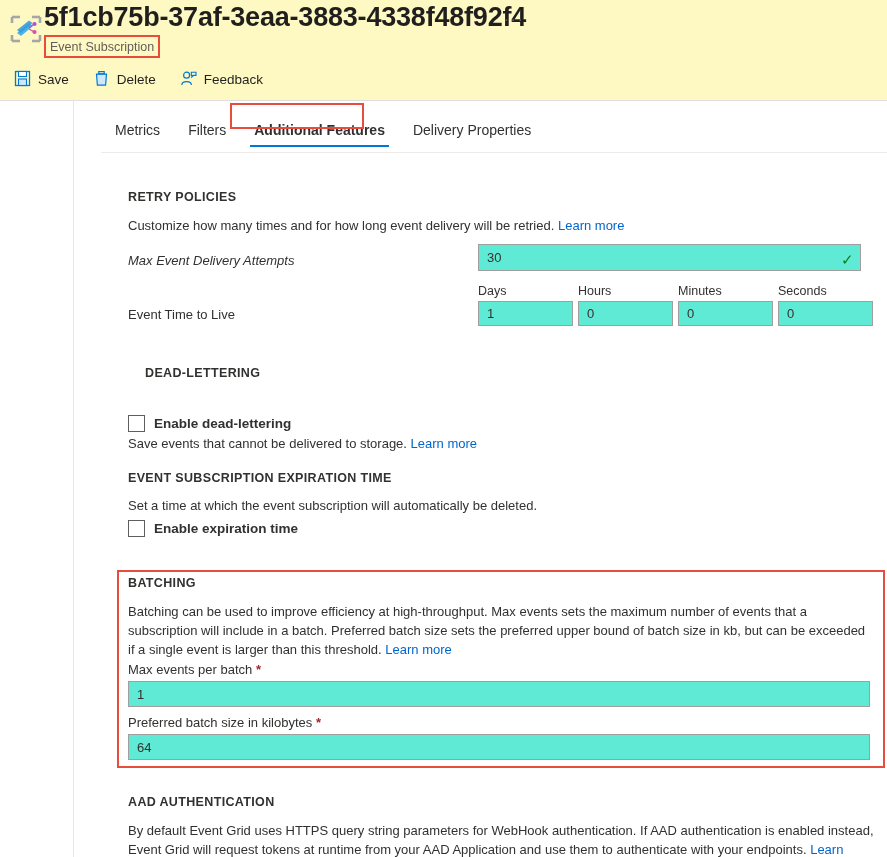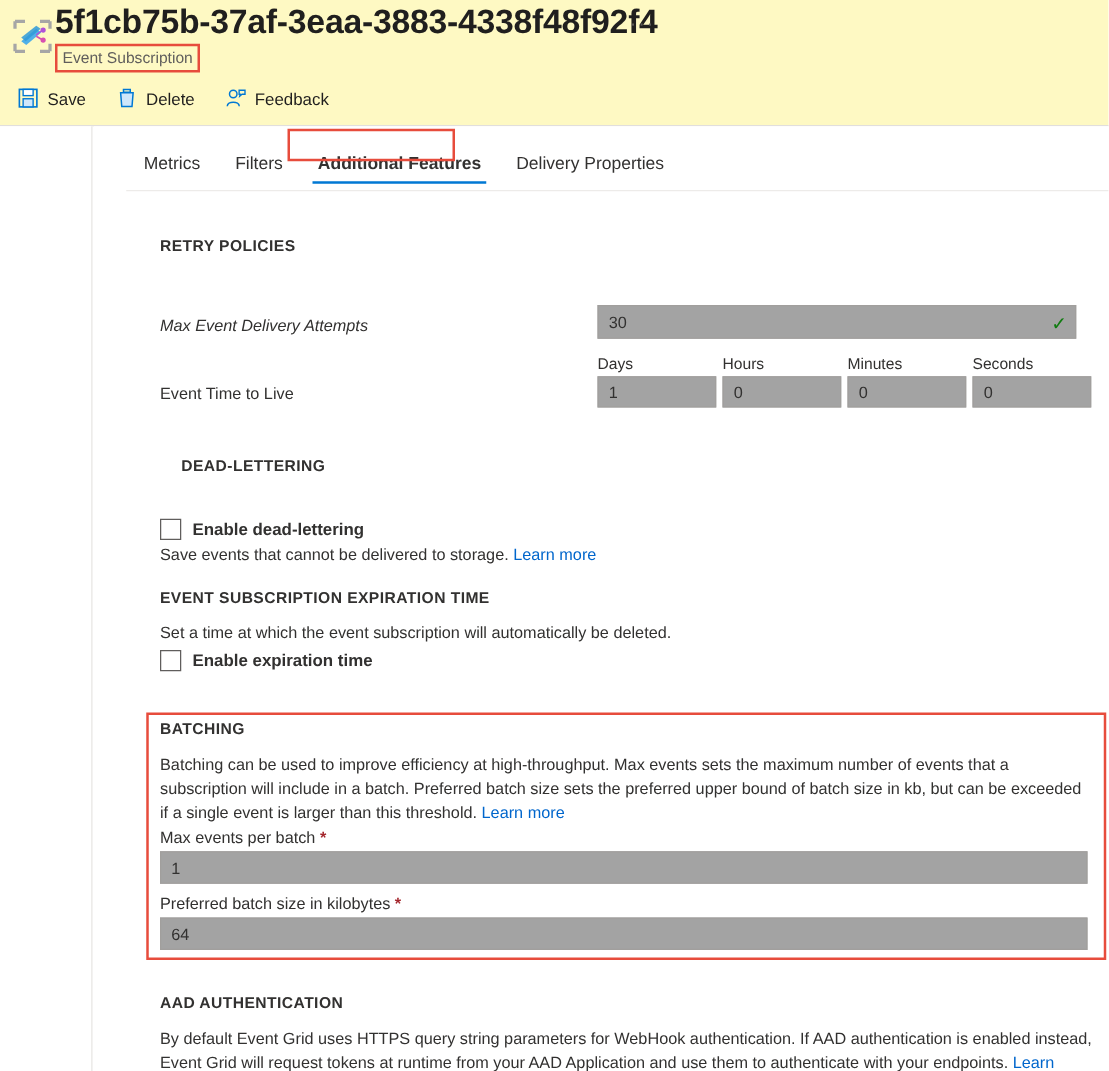--- a/index.html
+++ b/index.html
@@ -173,21 +173,21 @@
     position: absolute;
     font-size: 13px;
     color: #323130;
     white-space: nowrap;
   }
   .req { color: #a4262c; font-weight: 700; }
 
   .txtbox {
     position: absolute;
     border: 1px solid #a19f9d;
-    background: #a3a3a3;
+    background: #5eead4;
     font-family: "Liberation Sans", sans-serif;
     font-size: 13px;
     color: #323130;
     padding: 0 8px;
     outline: none;
     border-radius: 0;
   }
   .check-ok {
     position: absolute;
     color: #107c10;
@@ -319,20 +319,24 @@
       </div>
       <div class="tab">
         <span>Delivery Properties</span>
       </div>
     </div>
     <div class="tab-hl"></div>
     <div class="tabs-rule"></div>
 
     <div class="sec-title" style="left:53px; top:89px;">RETRY POLICIES</div>
 
+    <div class="sec-desc" style="left:53px; top:115px; width:720px;">
+      <span>Customize how many times and for how long event delivery will be retried.</span>
+      <a class="lnk">Learn more</a>
+    </div>
 
     <div class="fld-label" style="left:53px; top:152px;font-style:italic;">Max Event Delivery Attempts</div>
 
     <input class="txtbox" style="left: 403px; top: 143px; width: 383px; height: 27px;" value="30">
     <span class="check-ok" style="left:766px; top:151px;">✓</span>
 
     <div class="fld-label" style="left:53px; top:206px;">Event Time to Live</div>
 
     <div class="col-head" style="left:403px; top:183px;">Days</div>
     <div class="col-head" style="left:503px; top:183px;">Hours</div>

